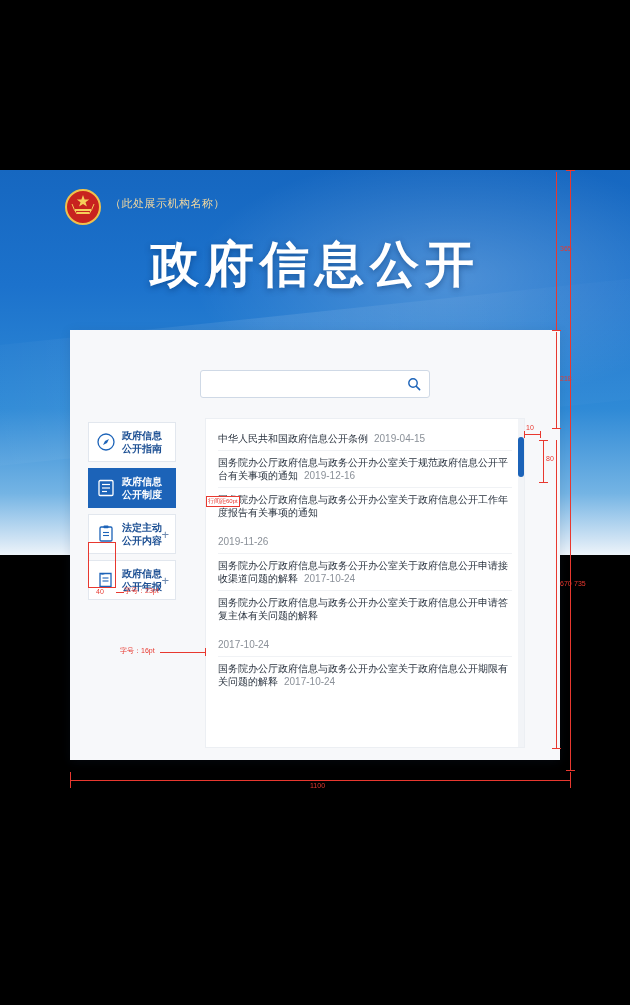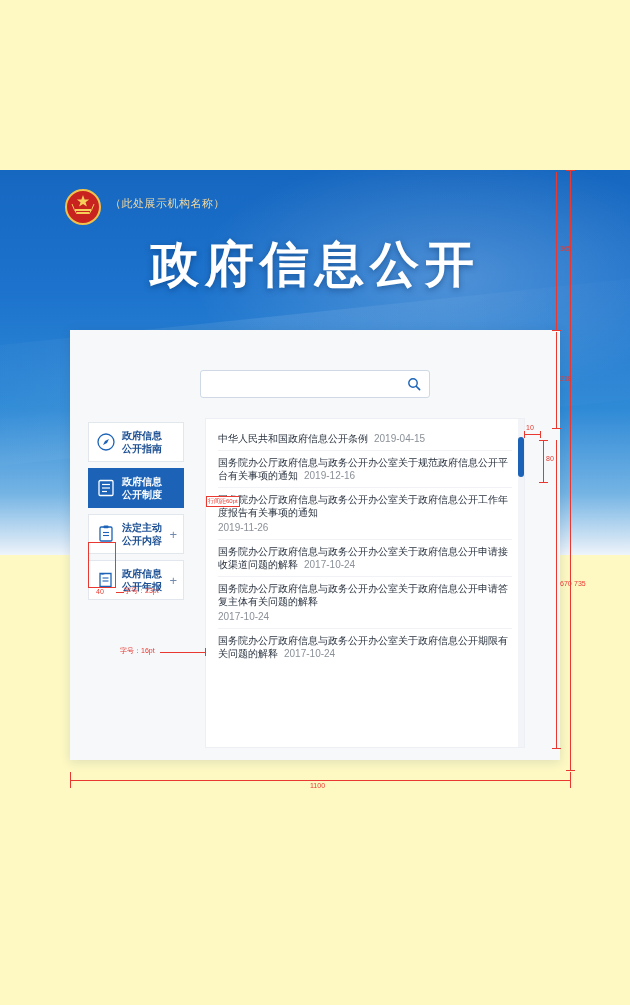--- a/index.html
+++ b/index.html
@@ -5,21 +5,21 @@
   * { box-sizing: border-box; margin: 0; padding: 0; }
   html, body {
     width: 630px; height: 1005px;
     background: #ffffff;
     font-family: "Liberation Sans", sans-serif;
     overflow: hidden;
   }
   #page {
     position: relative;
     width: 630px; height: 1005px;
-    background: #fef9c3;
+    background: #000000;
   }
 
   
   .hero {
     position: absolute;
     left: 0; top: 170px;
     width: 630px; height: 385px;
     background:
       radial-gradient(ellipse 420px 200px at 72% 28%, rgba(255,255,255,0.22) 0%, rgba(255,255,255,0.0) 62%),
       linear-gradient(180deg, #1667c0 0%, #1c72cc 30%, #2f8ad6 62%, #74b4e4 84%, #cfe3f4 96%, #eef4fa 100%);
@@ -94,21 +94,21 @@
     width: 30px; height: 26px;
     display: flex; align-items: center; justify-content: center;
     background: transparent; border: none; cursor: pointer;
   }
   .search-btn svg { display: block; }
 
   
   .nav {
     position: absolute;
     left: 18px; top: 92px;
-    width: 96px;
+    width: 88px;
   }
   .nav-item {
     position: relative;
     height: 40px;
     margin-bottom: 6px;
     background: #ffffff;
     border: 1px solid #e2e7ee;
     display: flex; align-items: center;
     padding-left: 6px;
     cursor: pointer;
@@ -154,21 +154,21 @@
     font-size: 10px;
     line-height: 13px;
     color: #333a44;
     padding: 5px 0 5px 0;
     border-bottom: 1px solid #f0f2f5;
     cursor: pointer;
   }
   .list-row:last-child { border-bottom: none; }
   .list-row .rtitle { color: #2b3440; }
   .list-row .rdate { color: #8a9098; margin-left: 6px; }
-  .list-row .rdate.block { display: block; margin-left: 0; margin-top: 2px; }
+  .list-row .rdate.block { display: block; margin-left: 0; margin-top: 16px; }
 
   
   .list-scroll-track {
     position: absolute;
     right: 0; top: 0;
     width: 6px; height: 330px;
     background: #f2f4f7;
   }
   .list-scroll-thumb {
     position: absolute;

